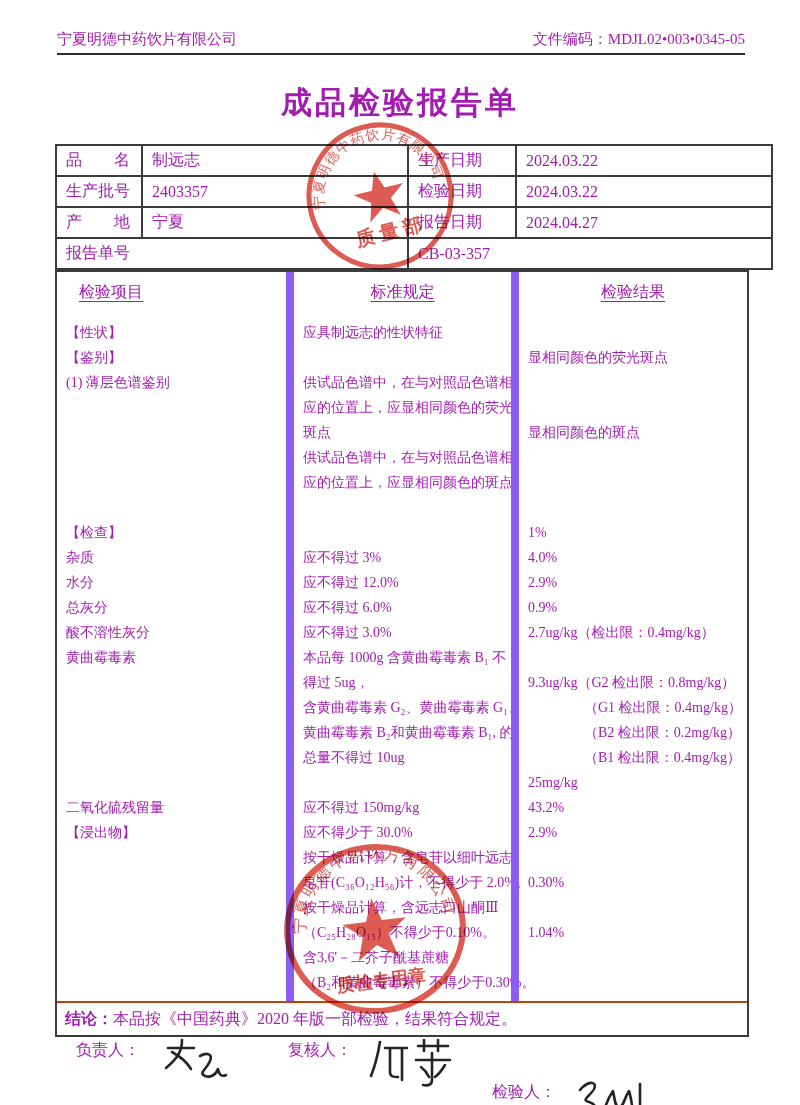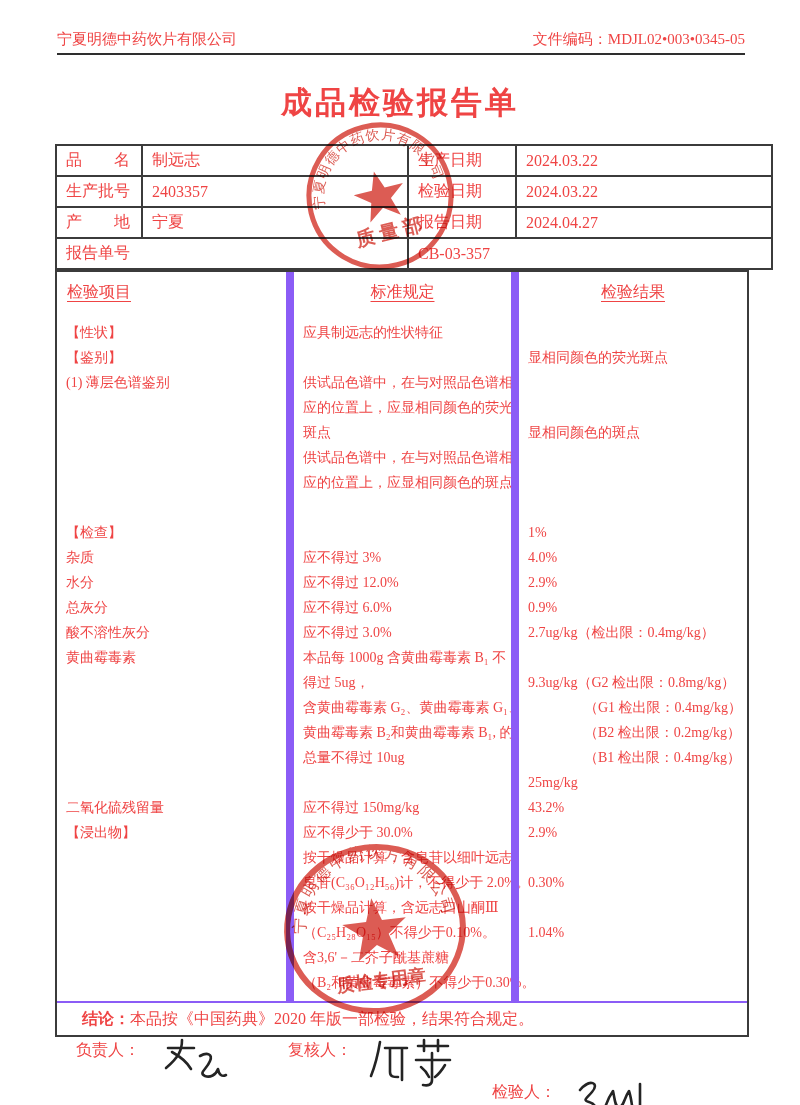--- a/index.html
+++ b/index.html
@@ -1,41 +1,41 @@
 <!DOCTYPE html>
 <html><head>
 <meta charset="utf-8">
 <style>
   html,body{margin:0;padding:0;background:#e8e8e8;}
   .page{position:relative;width:800px;height:1105px;background:#ffffff;margin:0 auto;
-        font-family:"Liberation Serif","DejaVu Serif",serif;color:#ef4444;overflow:hidden;}
+        font-family:"Liberation Serif","DejaVu Serif",serif;color:#a21caf;overflow:hidden;}
   
   .hdr-left{position:absolute;left:57px;top:30px;font-size:15px;}
   .hdr-right{position:absolute;right:55px;top:30px;font-size:15px;}
   .hdr-rule{position:absolute;left:57px;right:55px;top:53px;border-top:2px solid #2e2e2e;}
   .doc-title{position:absolute;left:0;right:0;top:82px;text-align:center;
              font-size:31px;font-weight:bold;letter-spacing:3px;}
   
   table.info{position:absolute;left:55px;top:144px;width:690px;border-collapse:collapse;
              font-size:16px;table-layout:fixed;}
   table.info td{border:2px solid #3b3b3b;height:29px;padding:0 0 0 9px;white-space:pre;}
   td.c1{width:75px;}td.c2{width:255px;}td.c3{width:97px;margin-left:16px;}td.c4{width:245px;}
   
   .main-table{position:absolute;left:55px;top:270px;width:690px;border:2px solid #3b3b3b;}
   .mt-grid{display:grid;grid-template-columns:229px 225px 1fr;}
   .mt-grid > div{box-sizing:border-box;}
   .mt-col-b{border-left:8px solid #8b5cf6;}
   .mt-head{height:40px;display:flex;align-items:center;font-size:16px;}
   .mt-head .u{text-decoration:underline;text-underline-offset:4px;}
   .mt-head.center{justify-content:center;}
-  .mt-head.left{padding-left:10px;}
+  .mt-head.left{padding-left:22px;}
   .mt-body-col{padding:8px 0 6px 9px;font-size:14px;}
   .tline{height:25px;line-height:25px;white-space:pre;}
-  .concl-row{border-top:2px solid #8b5cf6;height:32px;line-height:32px;
-             padding-left:25px;font-size:16px;white-space:pre;}
+  .concl-row{border-top:2px solid #c2410c;height:32px;line-height:32px;
+             padding-left:8px;font-size:16px;white-space:pre;}
   .concl-label{font-weight:bold;}
   
   .sig-group{position:absolute;top:1040px;display:flex;align-items:flex-start;font-size:16px;}
   .sig-g1{left:76px;}.sig-g2{left:288px;}.sig-g3{left:492px;margin-top:42px;}
   .sig-svg{margin-left:14px;margin-top:-6px;}
   .sig-svg path{fill:none;stroke:#242424;stroke-width:2.6;stroke-linecap:round;stroke-linejoin:round;}
   
   .stamp{position:absolute;mix-blend-mode:multiply;opacity:0.88;pointer-events:none;}
   .stamp1{left:304px;top:120px;width:152px;height:152px;transform:rotate(-14deg);}
   .stamp2{left:280px;top:840px;width:190px;height:178px;transform:rotate(-7deg);}

